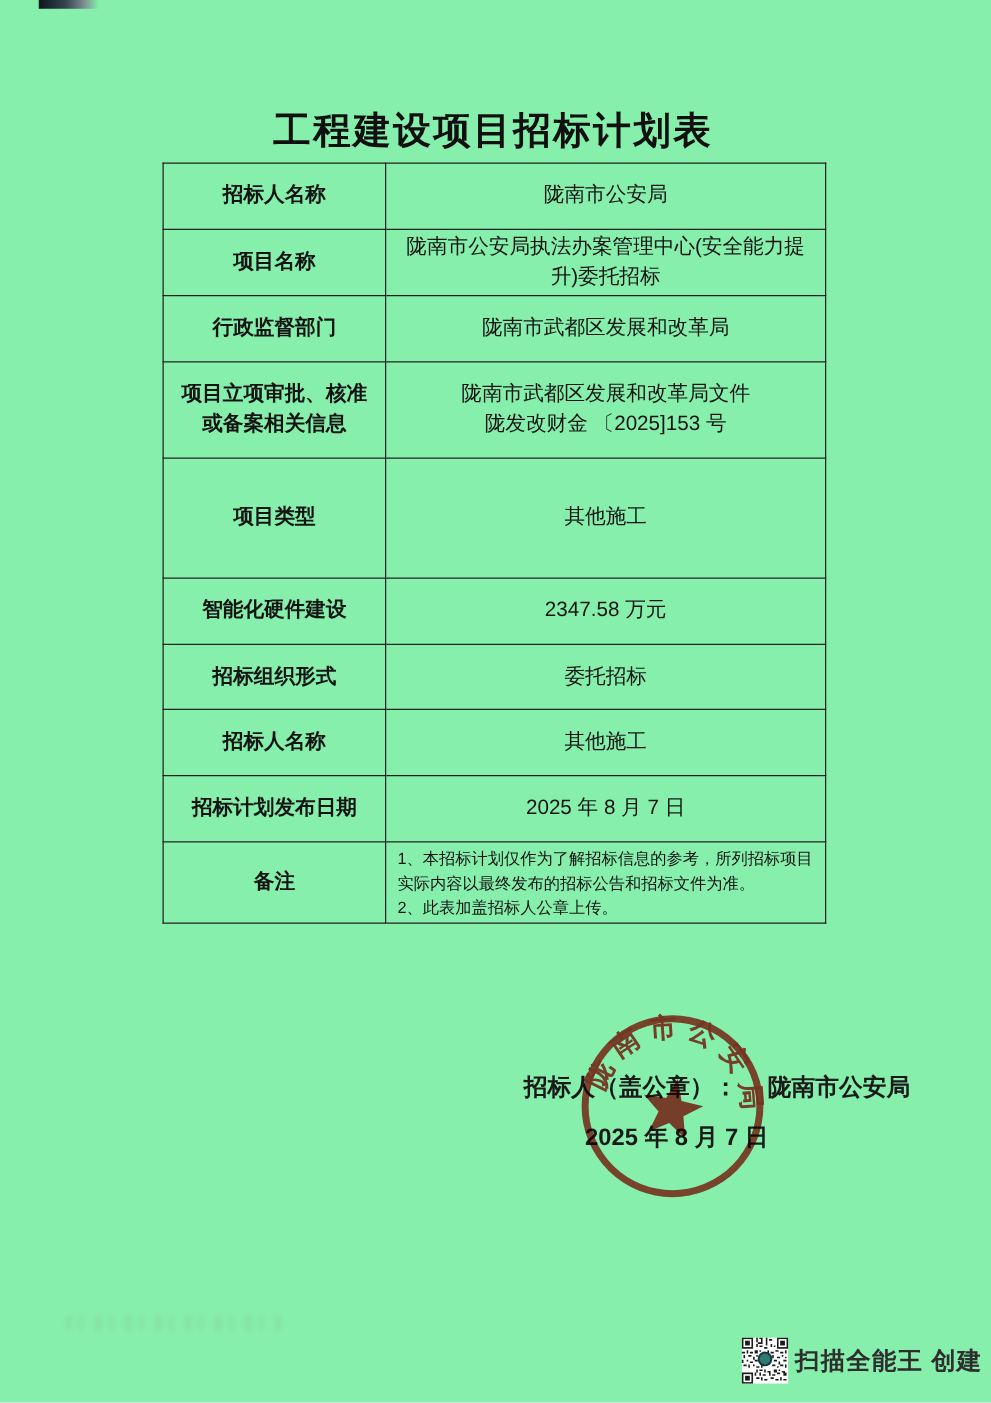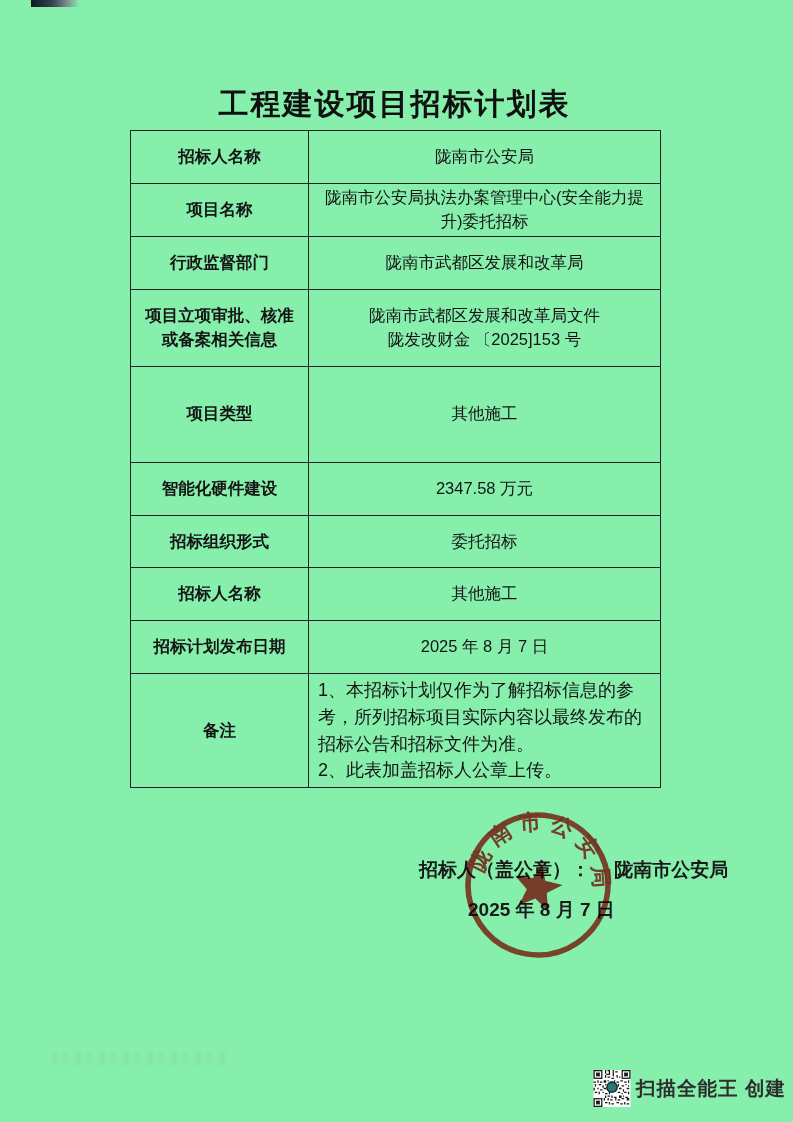--- a/index.html
+++ b/index.html
@@ -68,21 +68,21 @@
   .doc-table tr:nth-child(12) { height:96px; }
 
   td.cell-label {
     text-align:center; font-weight:600; padding:14px 9px;
   }
   td.cell-value {
     text-align:center; font-weight:500; padding:2px 10px;
     white-space:pre-line;
   }
   td.cell-value.align-left { text-align:left; padding:3px 9px; font-size:15.5px; line-height:1.5; font-weight:600; }
-  td.cell-value.notes { font-size:18px; line-height:1.48; font-weight:500; }
+  td.cell-value.notes { font-size:13px; line-height:1.48; font-weight:500; }
   tr.row-11 td.cell-value { position:relative; }
 
   .sig-issuer {
     position:absolute; left:419px; top:857px;
     font-size:19px; font-weight:600; white-space:pre; color:#1a1a1a;
   }
   .sig-date {
     position:absolute; left:468px; top:897px;
     font-size:19px; font-weight:600; white-space:pre; color:#1a1a1a;
   }

